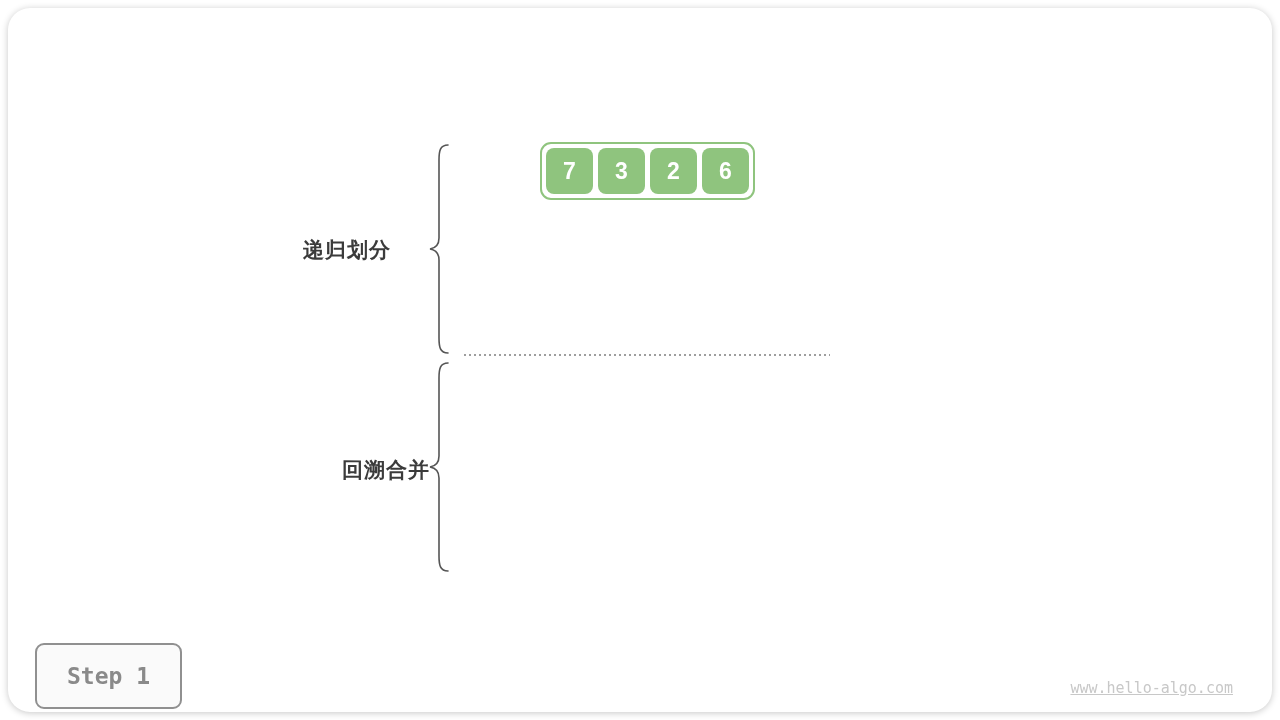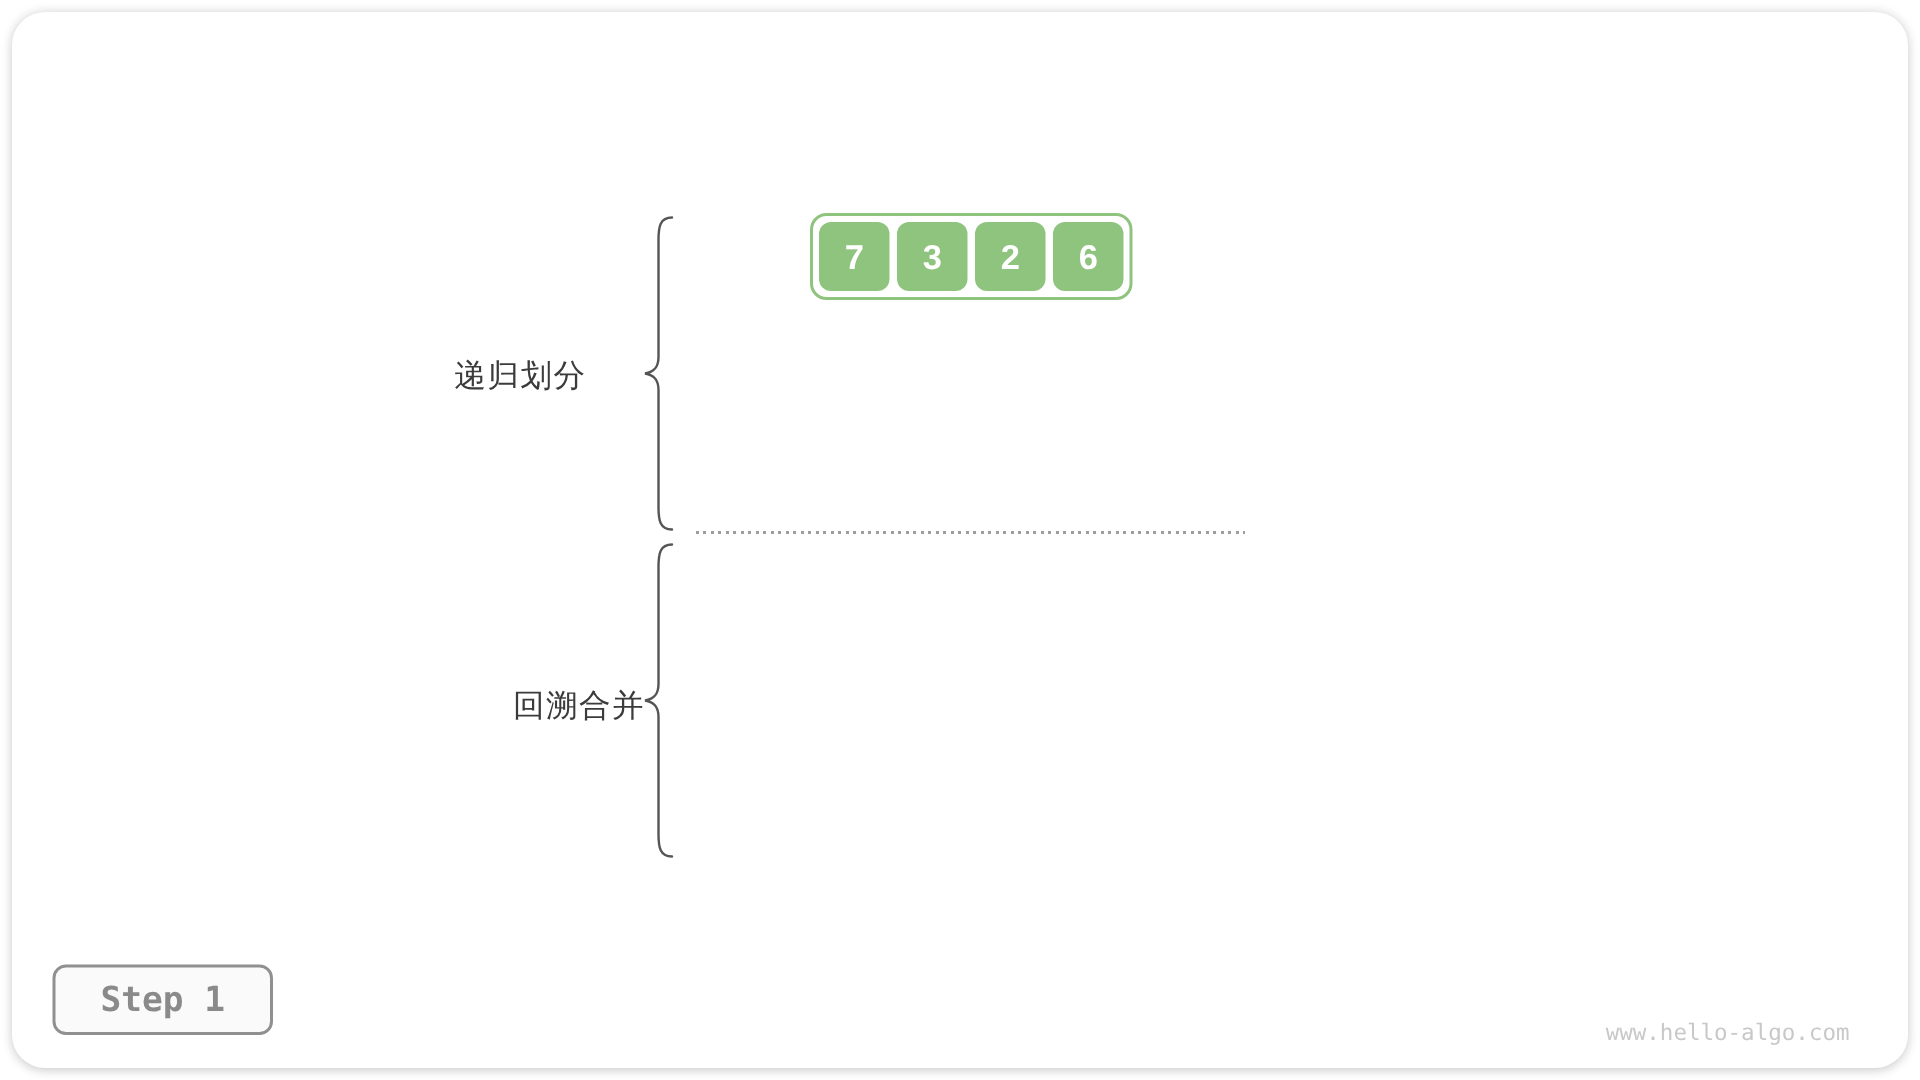--- a/index.html
+++ b/index.html
@@ -36,54 +36,54 @@
   }
 
   
   .brace{position:absolute;left:428px;width:24px;height:210px;}
   .brace svg{display:block;width:100%;height:100%;}
   .brace-divide{top:144px;}
   .brace-merge{top:362px;}
 
   
   .phase-label{
-    position:absolute;left:291px;width:100px;text-align:right;
-    color:var(--label-text);font-size:21px;font-weight:400;
+    position:absolute;left:303px;width:100px;text-align:left;
+    color:var(--label-text);font-size:21px;font-weight:700;
     letter-spacing:1px;
   }
   .label-divide{top:236px;}
   .label-merge{top:456px;margin-left:39px;}
 
   
   .dotted-line{
     position:absolute;left:464px;top:354px;width:366px;height:2px;
     background-image:repeating-linear-gradient(to right,var(--dotted-line) 0 2px,transparent 2px 5px);
   }
 
   
   .terminate-label{
     position:absolute;left:843px;top:331px;
     color:var(--label-text);font-size:20px;font-weight:700;
     line-height:25px;letter-spacing:1px;
   }
 
   
   .step-badge{
-    position:absolute;left:35px;top:643px;width:147px;height:47px;
+    position:absolute;left:35px;top:643px;width:147px;height:66px;
     background:#fafafa;border:2px solid var(--badge-border);border-radius:9px;
     display:flex;align-items:center;justify-content:center;
     font-family:"DejaVu Sans Mono","Liberation Mono",monospace;
     font-size:23px;font-weight:700;color:var(--badge-text);
   }
 
   
   .watermark{
     position:absolute;right:47px;top:679px;
     font-family:"DejaVu Sans Mono","Liberation Mono",monospace;
-    font-size:15px;color:var(--watermark-text);
+    font-size:15px;color:var(--watermark-text);text-decoration:underline;
   }
 </style>
 </head>
 <body>
 
 <div class="stage">
 
   <div class="card"></div>
 
   <div class="array-box">

